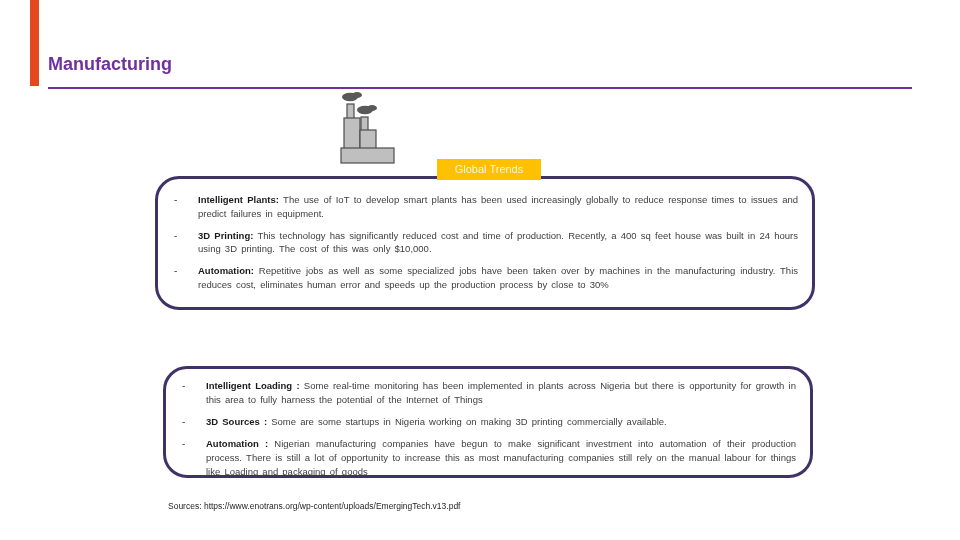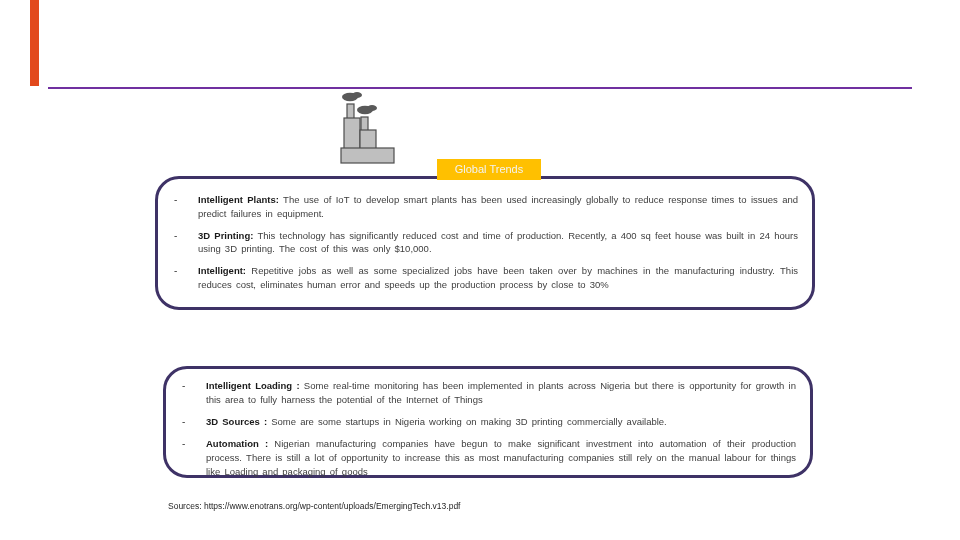--- a/index.html
+++ b/index.html
@@ -83,20 +83,21 @@
     color: #262626;
   }
 </style>
 </head>
 <body>
 
 <div class="slide">
 
   <div class="accent-bar" style="background-color: rgb(226, 73, 28);"></div>
 
+  <h1 class="page-title" style="color: rgb(112, 48, 160);">Manufacturing</h1>
 
   <div class="title-rule" style="background-color: rgb(112, 48, 160);"></div>
 
   <div class="factory">
     <svg width="60" height="78" viewBox="0 0 60 78" xmlns="http://www.w3.org/2000/svg">
       <g stroke="#4d4d4d" stroke-width="1.2" fill="#BFBFBF">
         <rect x="9" y="14" width="7" height="20"></rect>
         <rect x="23" y="27" width="7" height="14"></rect>
         <rect x="6" y="28" width="16" height="40"></rect>
         <rect x="22" y="40" width="16" height="28"></rect>
@@ -120,21 +121,21 @@
       <p class="btext"><b>Intelligent Plants:</b> <span>The use of IoT to develop smart plants has been used increasingly globally to reduce response times to issues and predict failures in equipment.</span></p>
     </div>
 
     <div class="bullet">
       <span class="dash">-</span>
       <p class="btext"><b>3D Printing:</b> <span>This technology has significantly reduced cost and time of production. Recently, a 400 sq feet house was built in 24 hours using 3D printing. The cost of this was only $10,000.</span></p>
     </div>
 
     <div class="bullet">
       <span class="dash">-</span>
-      <p class="btext"><b>Intelligent:</b> <span>Repetitive jobs as well as some specialized jobs have been taken over by machines in the manufacturing industry. This reduces cost, eliminates human error and speeds up the production process by close to 30%</span></p>
+      <p class="btext"><b>Automation:</b> <span>Repetitive jobs as well as some specialized jobs have been taken over by machines in the manufacturing industry. This reduces cost, eliminates human error and speeds up the production process by close to 30%</span></p>
     </div>
 
   </div>
 
 
   <div class="content-box box-adapt" style="border-color: rgb(62, 50, 102);">
 
     <div class="bullet">
       <span class="dash">-</span>
       <p class="btext"><b>Intelligent Loading :</b> <span>Some real-time monitoring has been implemented in plants across Nigeria but there is opportunity for growth in this area to fully harness the potential of the Internet of Things</span></p>

